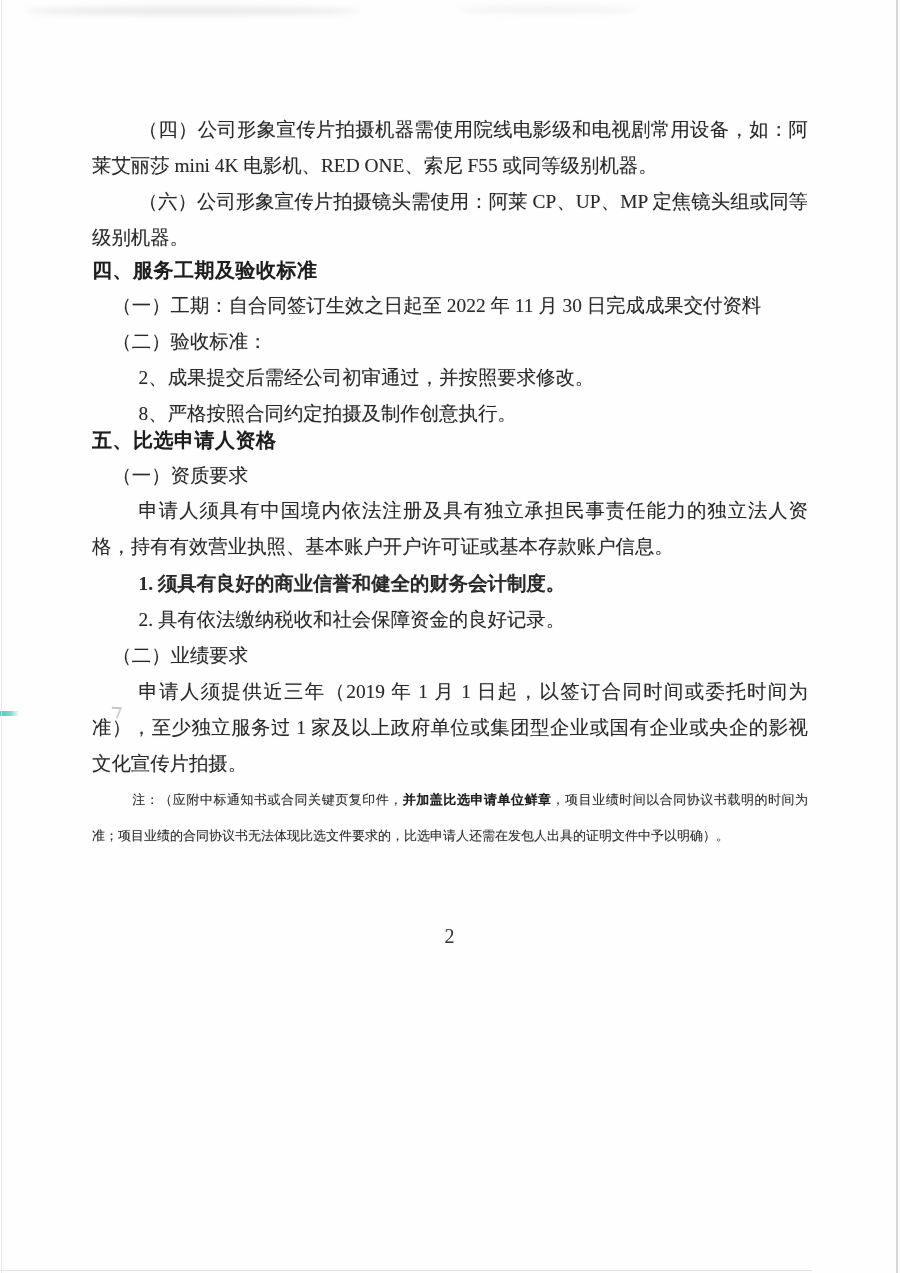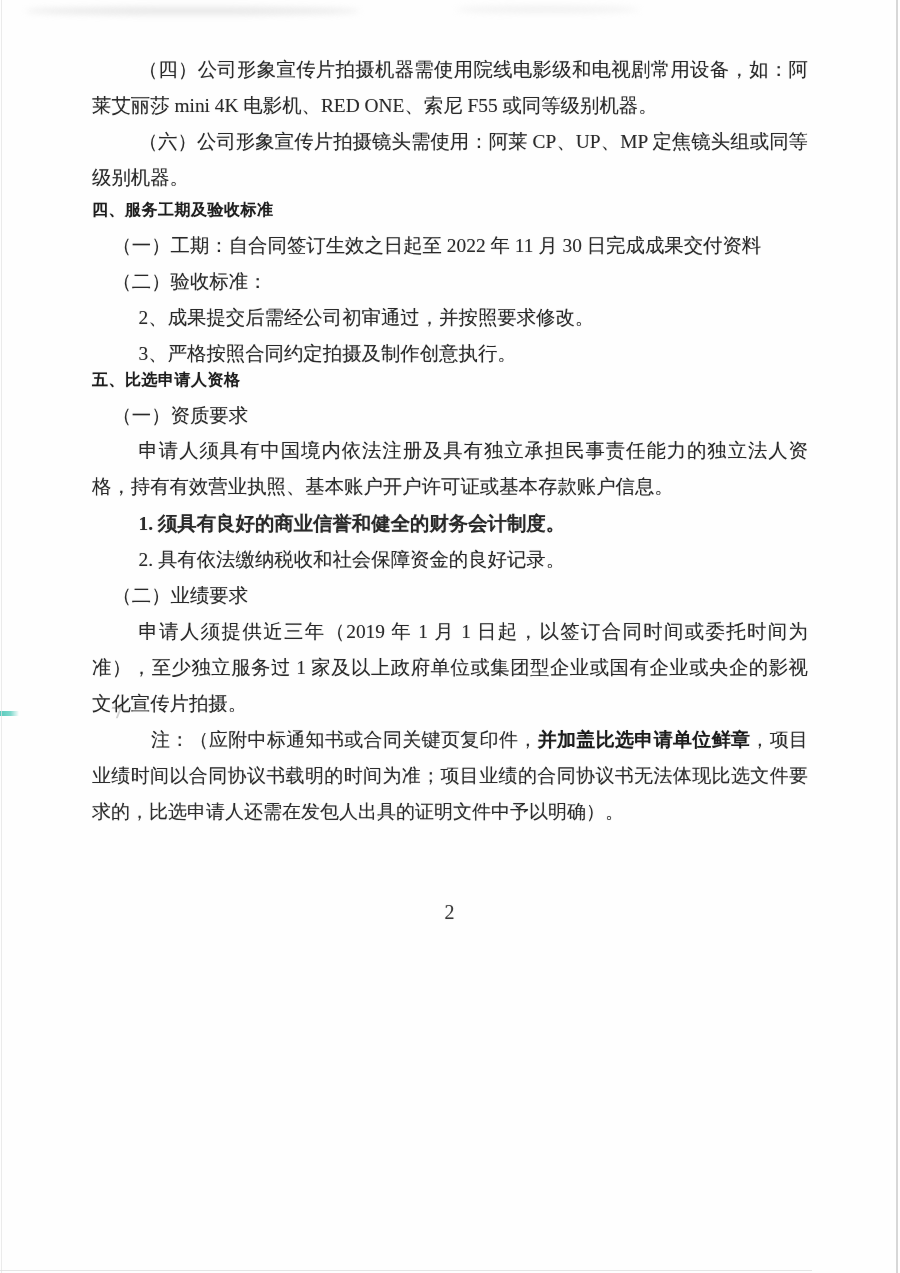--- a/index.html
+++ b/index.html
@@ -11,50 +11,50 @@
     overflow:hidden;
   }
   .page{
     position:absolute;inset:0;
     background:#fefefe;
   }
   .content{
     position:absolute;
     left:92px;top:0;
     width:716px;
-    padding-top:52px;
+    padding-top:112px;
     color:#2a2a2a;
     font-size:19.4px;
     text-shadow:0 0 1px rgba(60,60,60,.35);
   }
   .content p{
     margin:0;
     line-height:36px;
     text-align:justify;
   }
   .body-para{ text-indent:2.4em; }
   .sub-head{ text-indent:1.05em; }
   .num-item{ text-indent:2.4em; }
   h2.sec-head{
     margin:0;
-    font-size:16px;
+    font-size:20px;
     line-height:36px;
     font-weight:700;
     color:#1d1d1d;
     text-indent:0;
     letter-spacing:.5px;
   }
   h2.sec-head.tight{ margin-top:-4px; }
   h2.sec-head.tight2{ margin-top:-10px; }
   .pull12{ margin-top:-12px;font-family:Liberation Mono, monospace; }
   .pull8{ margin-top:-8px; }
   .pull4{ margin-top:-4px;font-weight:bold; }
   .push4{ margin-top:4px; }
   .note-para{
-    font-size:19px;
+    font-size:13px;
     line-height:36px;
     text-indent:3.1em;
     color:#2d2d2d;
     font-family:Liberation Serif, serif;
   }
   .note-para b{ font-weight:700; color:#1c1c1c; }
   .page-number{
     margin-top:64px !important;
     text-align:center !important;
     text-indent:0;
@@ -119,21 +119,21 @@
 
     <h2 class="sec-head tight">四、服务工期及验收标准</h2>
 
     <p class="sub-head">（一）工期：自合同签订生效之日起至 2022 年 11 月 30 日完成成果交付资料</p>
 
     <p class="sub-head">（二）验收标准：</p>
 
 
     <p class="num-item">2、成果提交后需经公司初审通过，并按照要求修改。</p>
 
-    <p class="num-item">3、严格按照合同约定拍摄及制作创意执行。</p>
+    <p class="num-item">8、严格按照合同约定拍摄及制作创意执行。</p>
 
     <h2 class="sec-head tight2">五、比选申请人资格</h2>
 
     <p class="sub-head">（一）资质要求</p>
 
     <p class="body-para pull12">申请人须具有中国境内依法注册及具有独立承担民事责任能力的独立法人资格，持有有效营业执照、基本账户开户许可证或基本存款账户信息。</p>
 
     <p class="num-item pull4">1. 须具有良好的商业信誉和健全的财务会计制度。</p>
 
     <p class="num-item">2. 具有依法缴纳税收和社会保障资金的良好记录。</p>

